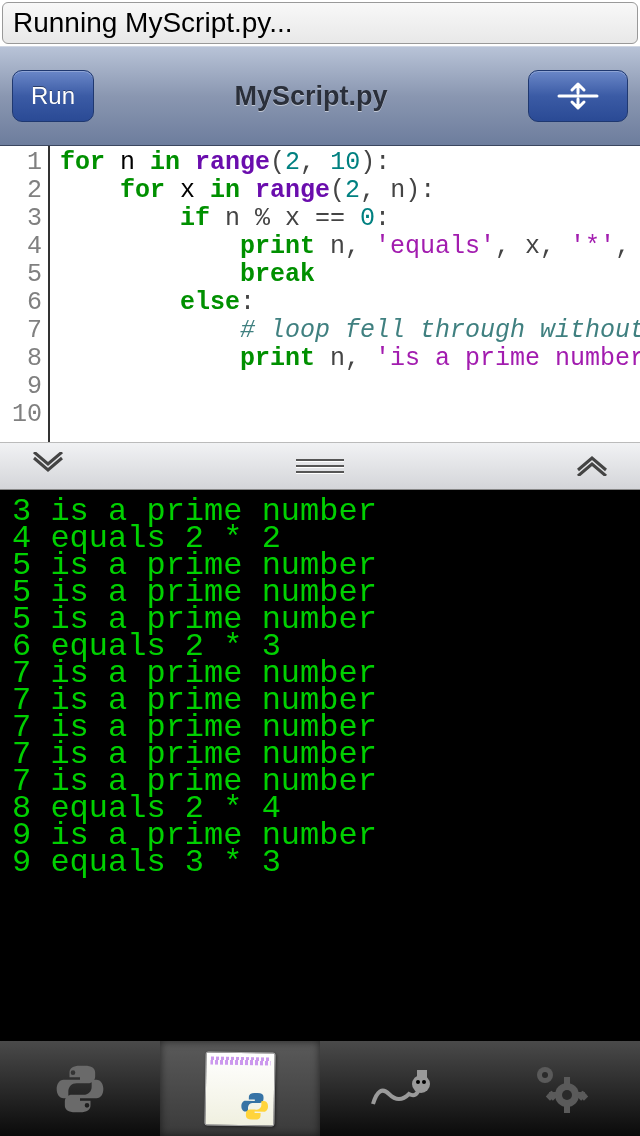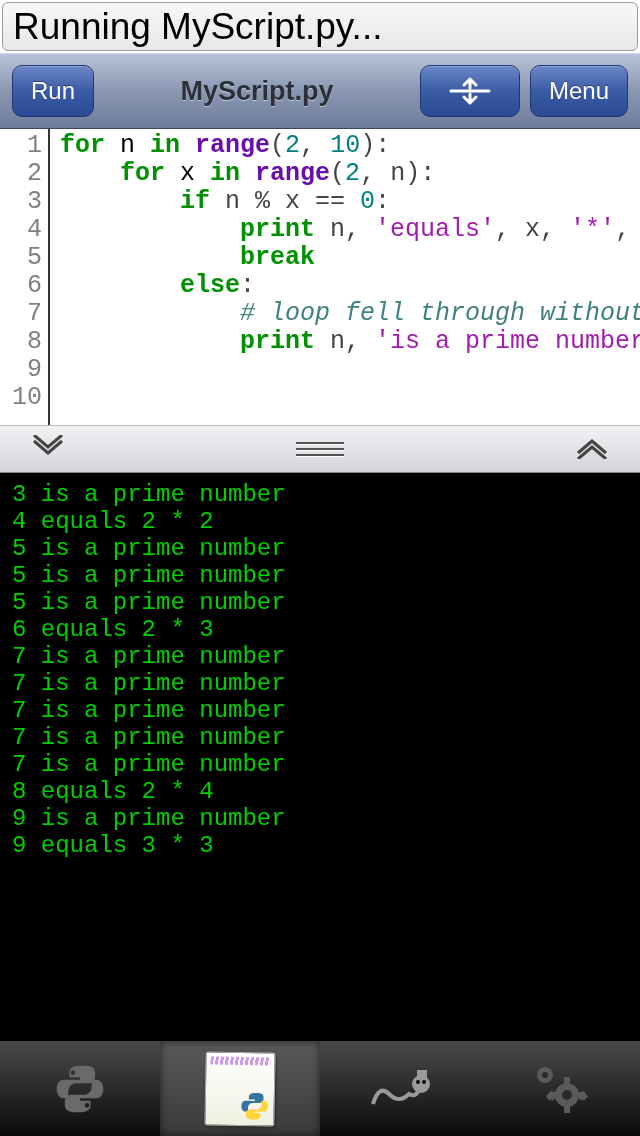--- a/index.html
+++ b/index.html
@@ -1,34 +1,34 @@
 <!DOCTYPE html>
 <html><head>
 <meta charset="utf-8">
 <style>
 * { margin: 0; padding: 0; box-sizing: border-box; }
 html, body { width: 640px; height: 1136px; overflow: hidden; font-family: -apple-system, Helvetica, Arial, sans-serif; }
 body { display: flex; flex-direction: column; background: #fff; }
 
 .status-bar {
-  height: 49px;
+  height: 42px;
   background: linear-gradient(#f8f8f8, #e8e8e8);
   border: 1px solid #999;
   border-radius: 6px;
   margin: 2px;
   display: flex;
   align-items: center;
   padding: 0 10px;
-  font-size: 37px;
+  font-size: 28px;
   font-weight: 400;
   color: #000;
 }
 
 .header {
-  height: 76px;
+  height: 100px;
   background: linear-gradient(#b8c3d7, #8a97b1 50%, #6d7d9d);
   border-top: 1px solid #cfd6e3;
   border-bottom: 1px solid #3a465f;
   display: flex;
   align-items: center;
   padding: 0 12px;
   gap: 10px;
 }
 
 .hbtn {
@@ -116,21 +116,21 @@
   width: 48px; height: 2px; background: #555; box-shadow: 0 1px 0 #fff;
 }
 .chev { color: #444; }
 .chev svg { width: 36px; height: 24px; stroke: #444; stroke-width: 3; fill: none; }
 
 .console {
   flex: 1;
   background: #000;
   color: #00d000;
   font-family: "Courier New", monospace;
-  font-size: 24px;
+  font-size: 32px;
   line-height: 27px;
   padding: 8px 12px;
   white-space: pre;
   overflow: hidden;
 }
 
 .tabbar {
   height: 96px;
   background: linear-gradient(#4a4a4a, #2a2a2a 50%, #0a0a0a);
   border-top: 1px solid #000;
@@ -172,21 +172,20 @@
 </div>
 
 <div class="header">
   <div class="hbtn">Run</div>
   <div class="title">MyScript.py</div>
   <div class="hbtn split-icon">
     <svg viewBox="0 0 46 30">
       <path d="M4 15 H42 M23 3 L17 9 M23 3 L29 9 M23 27 L17 21 M23 27 L29 21 M23 3 V12 M23 18 V27" stroke="#fff" stroke-width="3" fill="none" stroke-linecap="round"></path>
     </svg>
   </div>
-  <div class="hbtn">Menu</div>
 </div>
 
 <div class="editor">
   <div class="gutter" id="gutter">
       <div>1</div>
       <div>2</div>
       <div>3</div>
       <div>4</div>
       <div>5</div>
       <div>6</div>

